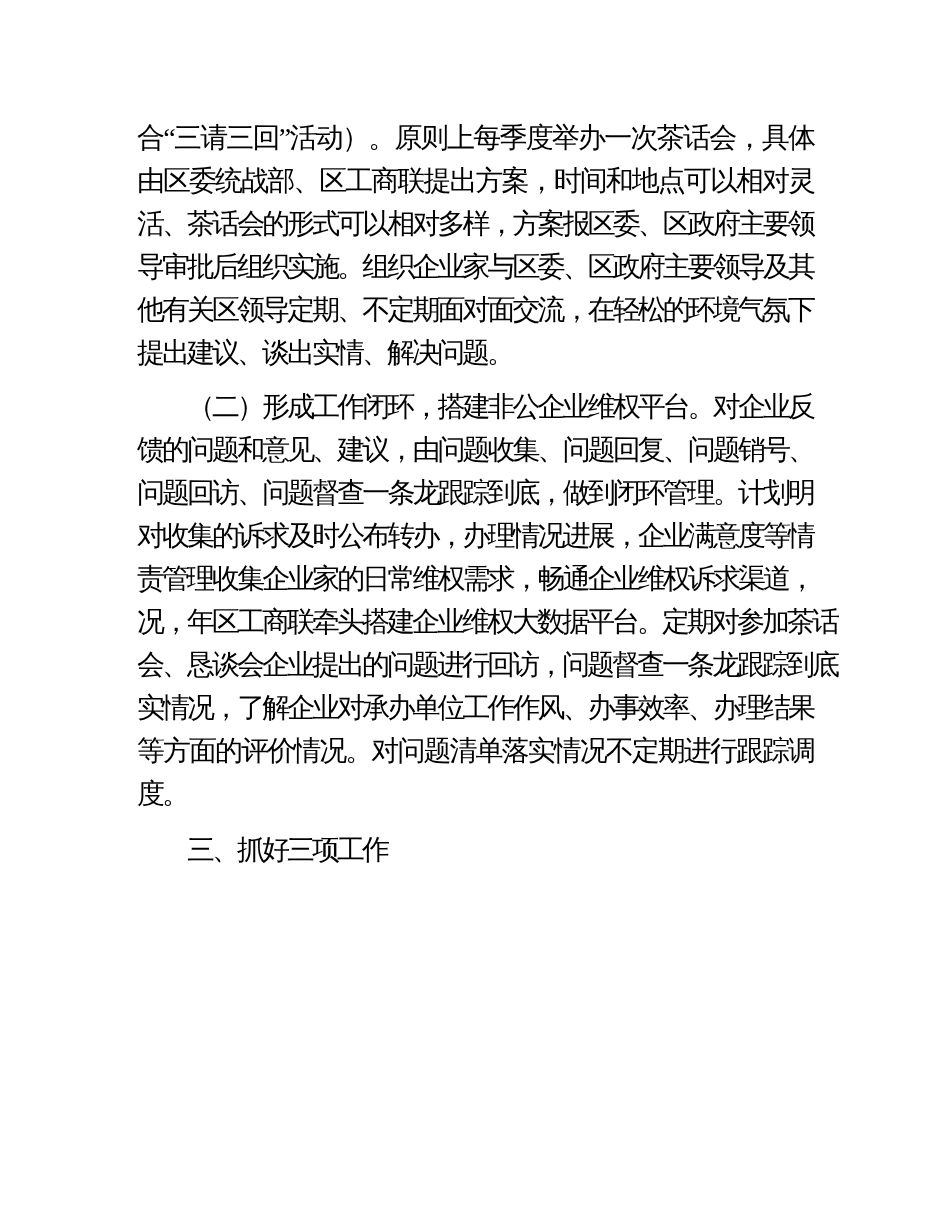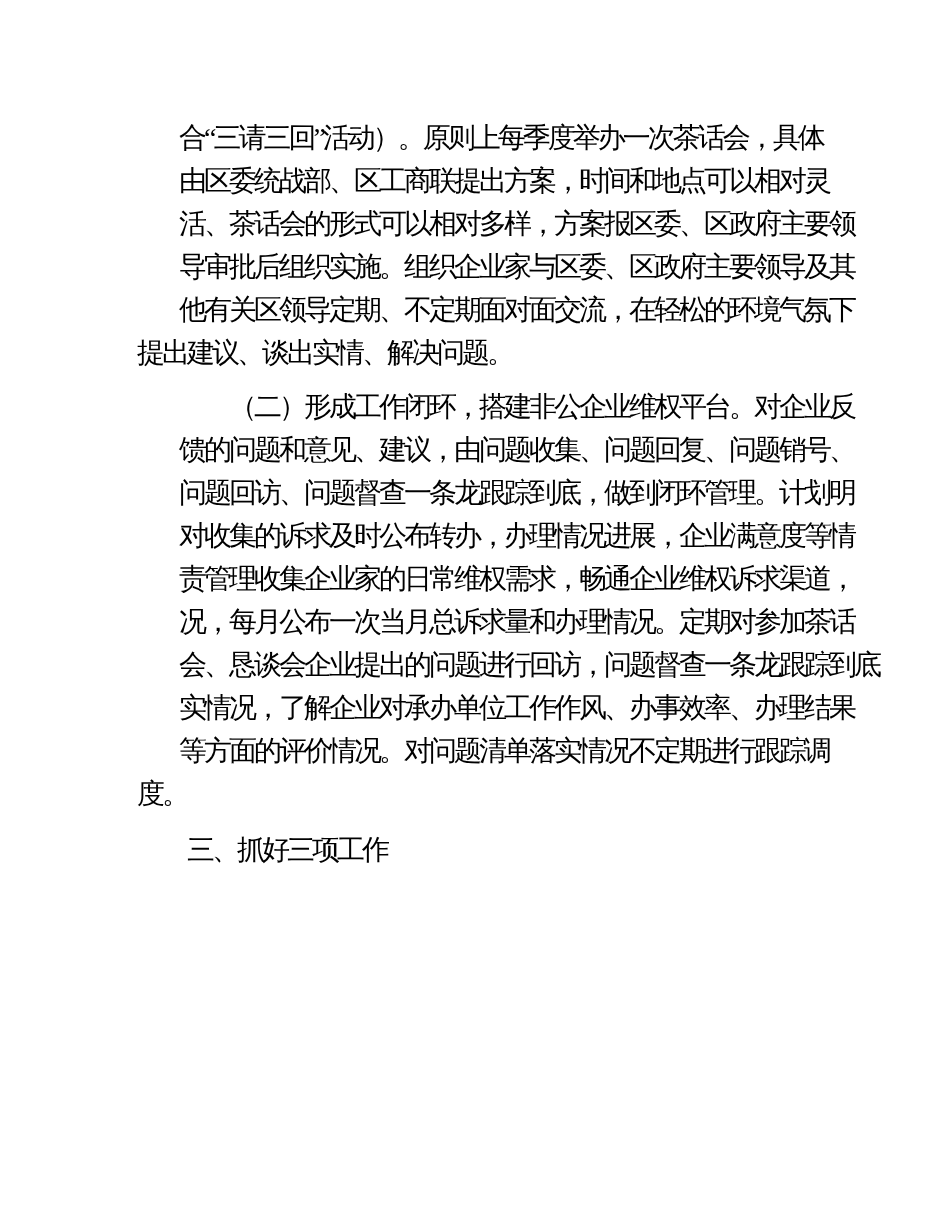--- a/index.html
+++ b/index.html
@@ -33,21 +33,20 @@
     line-height: 43px;
     font-size: 28px;
     letter-spacing: -3px;
     white-space: nowrap;
     color: #000000;
     font-weight: 400;
   }
   .full {
     text-align: justify;
     text-align-last: justify;
-    margin-left: 42px;
   }
   .end {
     text-align: left;
   }
   .ind {
     text-indent: 50px; 
   }
   .heading {
     font-weight: 400; 
   }
@@ -66,21 +65,21 @@
       <span class="ln full">他有关区领导定期、不定期面对面交流，在轻松的环境气氛下</span>
       <span class="ln end">提出建议、谈出实情、解决问题。</span>
     </p>
 
     <p class="para">
       <span class="ln full ind">（二）形成工作闭环，搭建非公企业维权平台。对企业反</span>
       <span class="ln full">馈的问题和意见、建议，由问题收集、问题回复、问题销号、</span>
       <span class="ln full">问题回访、问题督查一条龙跟踪到底，做到闭环管理。计划明</span>
       <span class="ln full">对收集的诉求及时公布转办，办理情况进展，企业满意度等情</span>
       <span class="ln full">责管理收集企业家的日常维权需求，畅通企业维权诉求渠道，</span>
-      <span class="ln full">况，每月公布一次当月总诉求量和办理情况。定期对参加茶话</span>
+      <span class="ln full">况，年区工商联牵头搭建企业维权大数据平台。定期对参加茶话</span>
       <span class="ln full">会、恳谈会企业提出的问题进行回访，问题督查一条龙跟踪到底</span>
       <span class="ln full">实情况，了解企业对承办单位工作作风、办事效率、办理结果</span>
       <span class="ln full">等方面的评价情况。对问题清单落实情况不定期进行跟踪调</span>
       <span class="ln end">度。</span>
     </p>
 
     <p class="para">
       <span class="ln end ind heading">三、抓好三项工作</span>
     </p>
 

